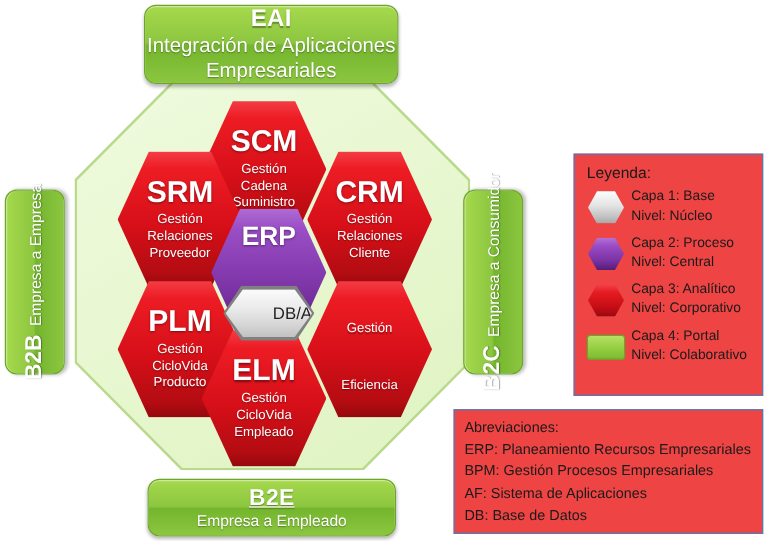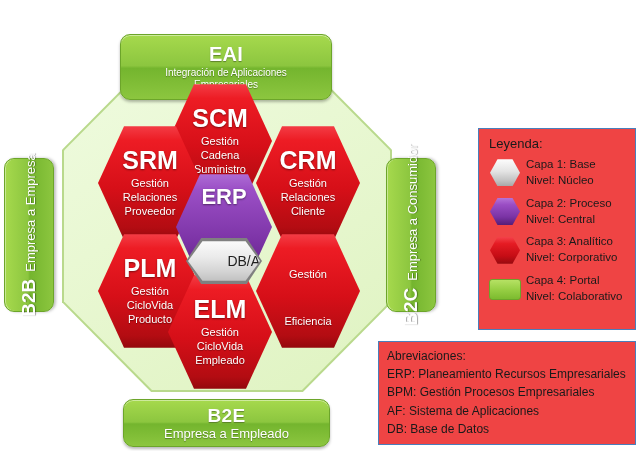--- a/index.html
+++ b/index.html
@@ -26,25 +26,25 @@
     position:absolute;box-sizing:border-box;
     border-radius:10px;
     background:linear-gradient(to bottom,#a6d94d 0%,#8cc63f 48%,#74b52e 52%,#8cc63f 100%);
     border:1px solid #6ca52a;
     box-shadow:0 2px 3px rgba(0,0,0,.28), inset 0 1px 0 rgba(255,255,255,.45);
     color:#ffffff;text-align:center;
     display:flex;flex-direction:column;align-items:center;justify-content:center;
     text-shadow:0 1px 1px rgba(0,0,0,.35);
   }
   .green-bar .big{font-size:19px;font-weight:bold;line-height:1.12;letter-spacing:.3px;}
-  .green-bar .sml{font-size:10px;line-height:1.2;font-weight:normal;}
-  #eai{left:120px;top:4px;width:212px;height:66px;margin-top:30px;}
+  .green-bar .sml{font-size:17px;line-height:1.2;font-weight:normal;}
+  #eai{left:120px;top:4px;width:212px;height:66px;}
   #eai .big{font-size:20px;margin-bottom:1px;}
   #b2e{left:123px;top:399px;width:207px;height:48px;}
-  #b2e .big{font-size:19px;}
+  #b2e .big{font-size:19px;text-decoration:underline;}
   #b2e .sml{font-size:13px;}
   .green-bar-vert{
     position:absolute;box-sizing:border-box;border-radius:10px;
     background:linear-gradient(to right,#a6d94d 0%,#8cc63f 48%,#74b52e 52%,#8cc63f 100%);
     border:1px solid #6ca52a;
     box-shadow:2px 0 3px rgba(0,0,0,.25), inset 1px 0 0 rgba(255,255,255,.4);
     color:#fff;
     display:flex;align-items:center;justify-content:center;
     text-shadow:0 1px 1px rgba(0,0,0,.35);
   }

